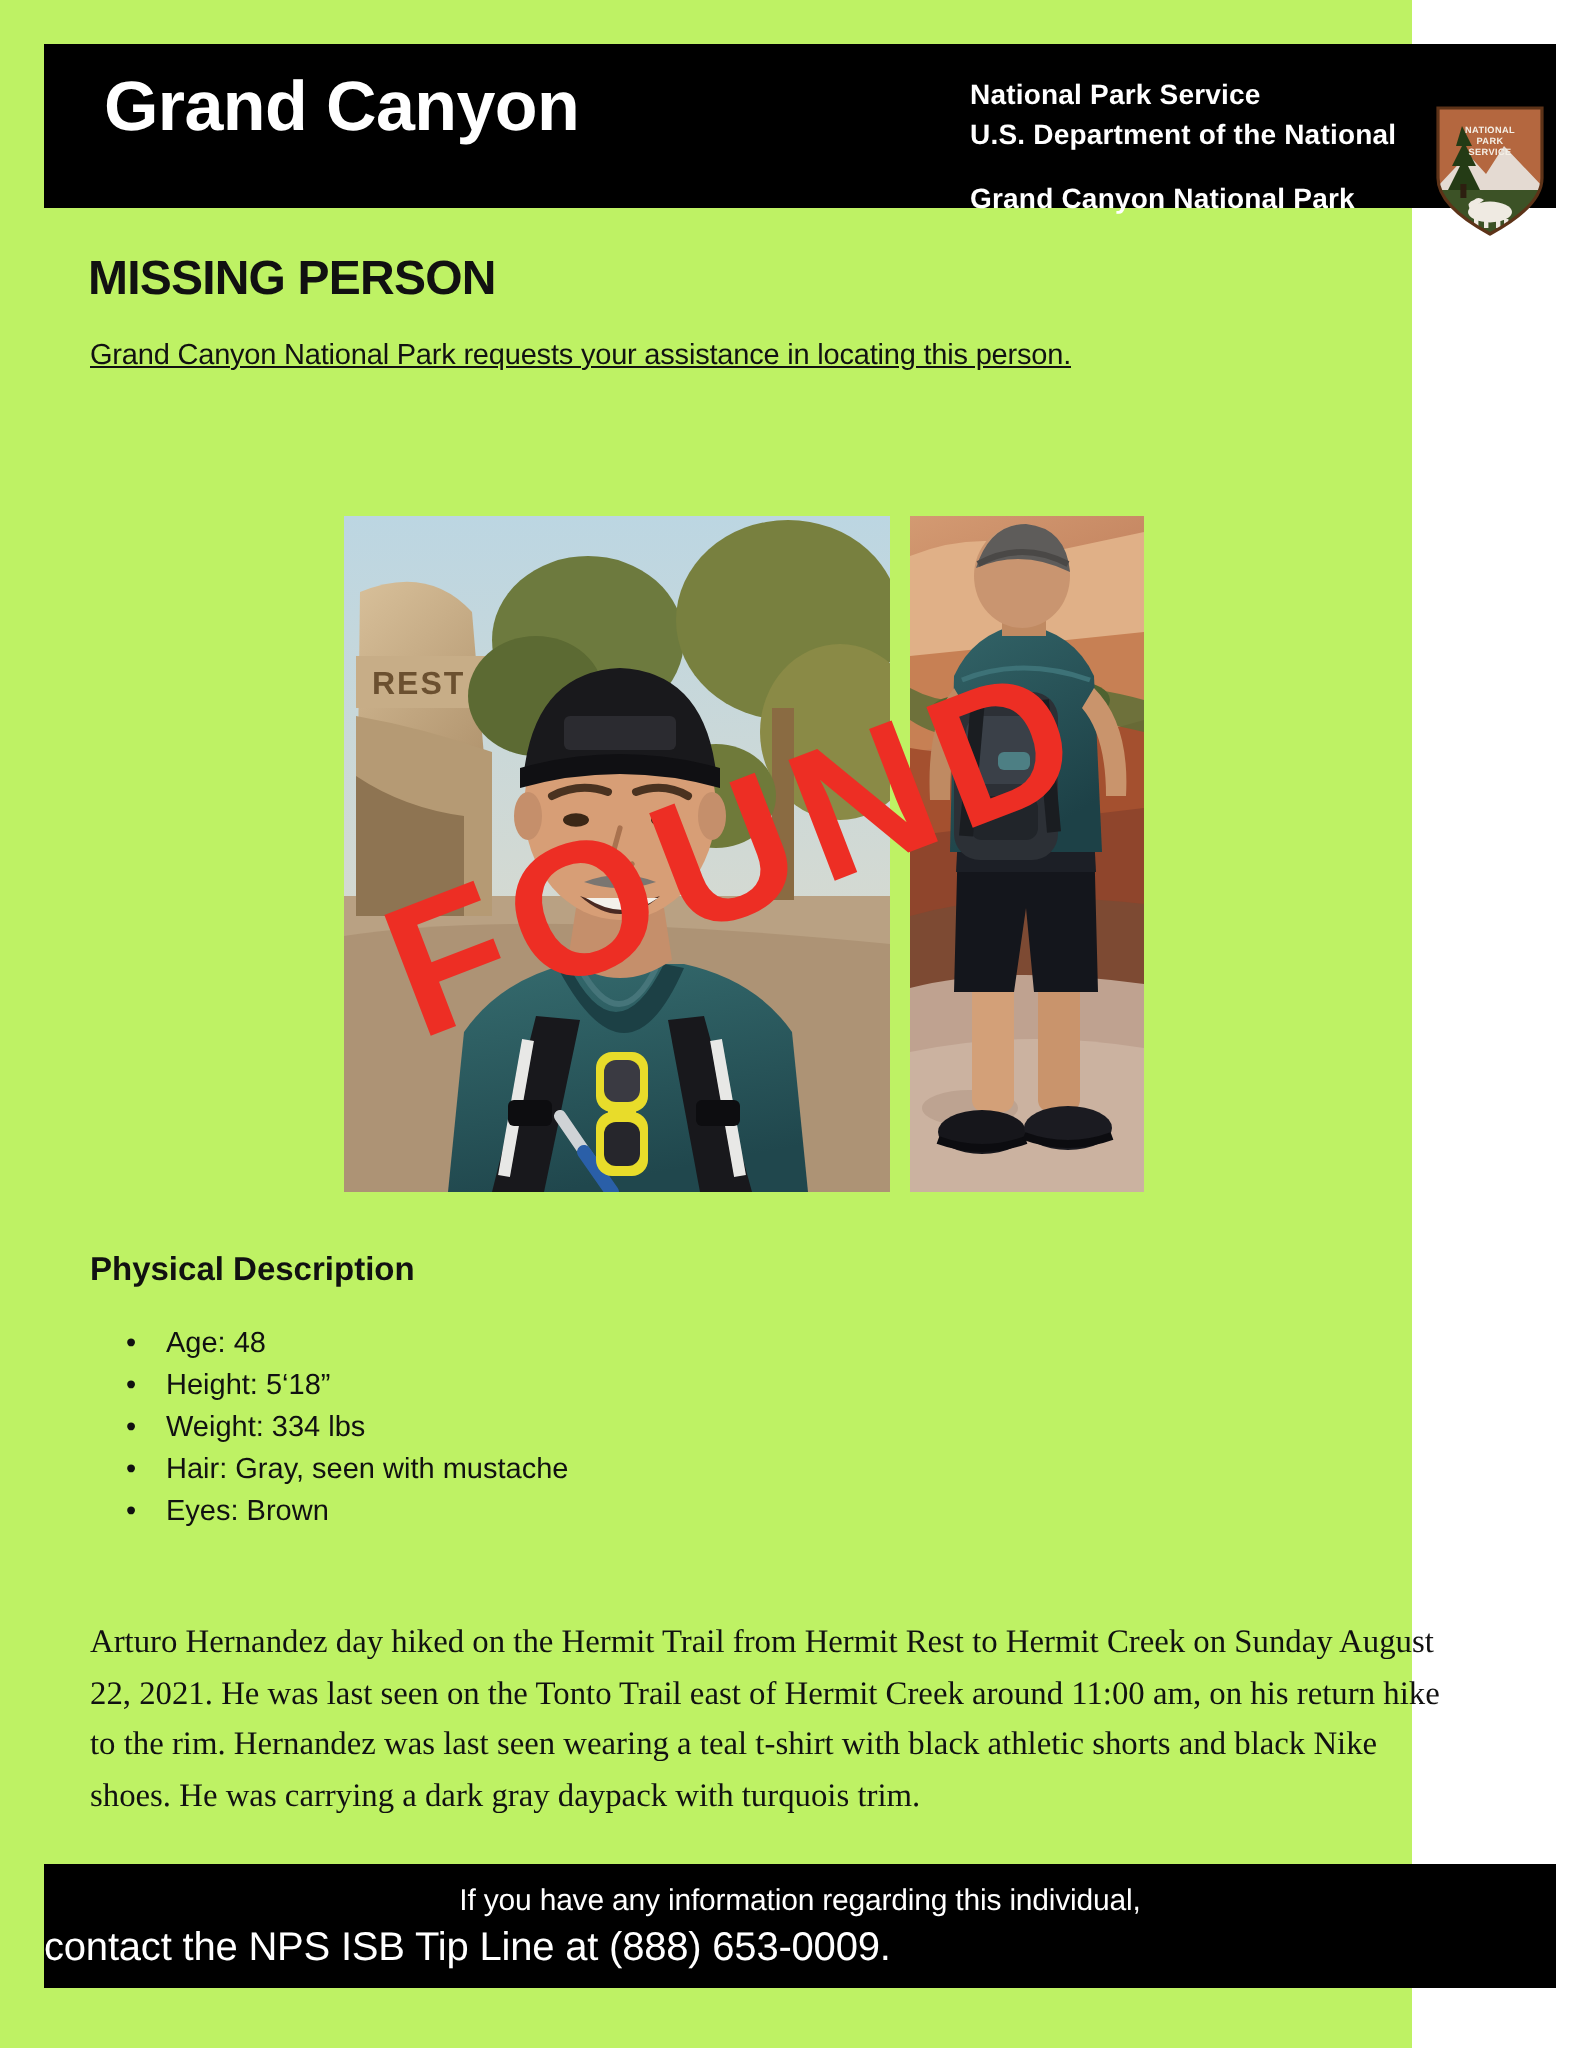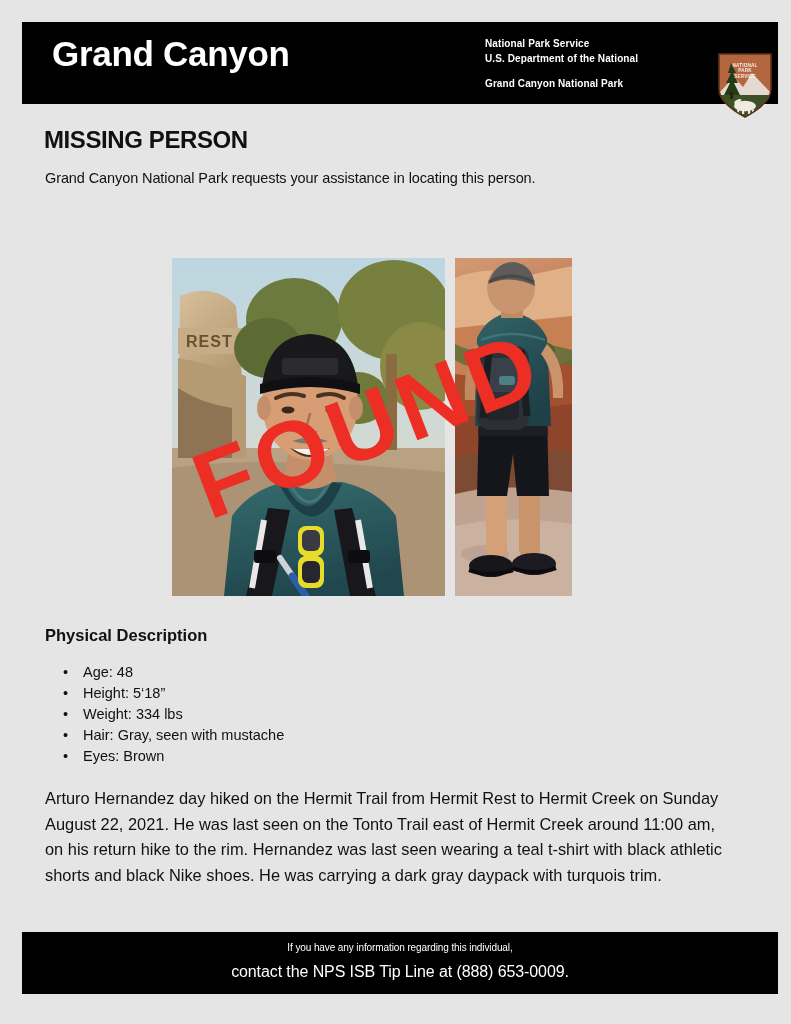--- a/index.html
+++ b/index.html
@@ -12,23 +12,23 @@
     height: 1024px;
     position: relative;
     font-family: "Liberation Sans", sans-serif;
     color: #111111;
     overflow: hidden;
   }
 
   .page {
     position: absolute;
     left: 0; top: 0;
-    width: 791px;
+    width: 706px;
     height: 1024px;
-    background: #e5e5e5;
+    background: #bef264;
   }
 
   
   .header-bar {
     position: absolute;
     left: 22px;
     top: 22px;
     width: 756px;
     height: 82px;
     background: #000000;
@@ -41,21 +41,21 @@
     font-weight: bold;
     color: #ffffff;
     letter-spacing: -0.3px;
     line-height: 1;
   }
   .agency-block {
     position: absolute;
     left: 463px;
     top: 15px;
     color: #ffffff;
-    font-size: 10px;
+    font-size: 14px;
     font-weight: bold;
     line-height: 1.45;
     letter-spacing: 0.1px;
   }
   .agency-block .gap {
     height: 11px;
   }
 
   
   .arrowhead {
@@ -77,20 +77,21 @@
     color: #111111;
     line-height: 1;
   }
   .assist-line {
     position: absolute;
     left: 45px;
     top: 170px;
     font-size: 14.5px;
     color: #111111;
     letter-spacing: -0.1px;
+    text-decoration: underline;
   }
   .person-name {
     position: absolute;
     left: 45px;
     top: 220px;
     font-size: 20px;
     font-weight: bold;
     letter-spacing: 0.2px;
     color: #111111;
   }
@@ -175,23 +176,23 @@
     left: 18px;
     top: 0;
     font-size: 14.5px;
     line-height: 21px;
   }
 
   
   .narrative {
     position: absolute;
     left: 45px;
-    top: 786px;
+    top: 808px;
     width: 688px;
-    font-family: Liberation Sans, sans-serif;
+    font-family: Liberation Serif, serif;
     font-size: 16.4px;
     line-height: 25.5px;
     color: #111111;
     text-align: left;
   }
 
   
   .footer-bar {
     position: absolute;
     left: 22px;
@@ -200,31 +201,30 @@
     height: 62px;
     background: #000000;
   }
   .footer-line1 {
     position: absolute;
     left: 0;
     top: 10px;
     width: 756px;
     text-align: center;
     color: #ffffff;
-    font-size: 10px;
+    font-size: 15px;
     letter-spacing: -0.1px;
   }
   .footer-line2 {
     position: absolute;
     left: 0;
     top: 31px;
     width: 756px;
-    text-align: center;
     color: #ffffff;
-    font-size: 16px;
+    font-size: 20px;
     letter-spacing: -0.1px;
   }
 </style>
 </head>
 <body>
 
 <div class="page">
 
   <div class="header-bar" style="background: rgb(0, 0, 0);">
     <div class="header-title">Grand Canyon</div>

